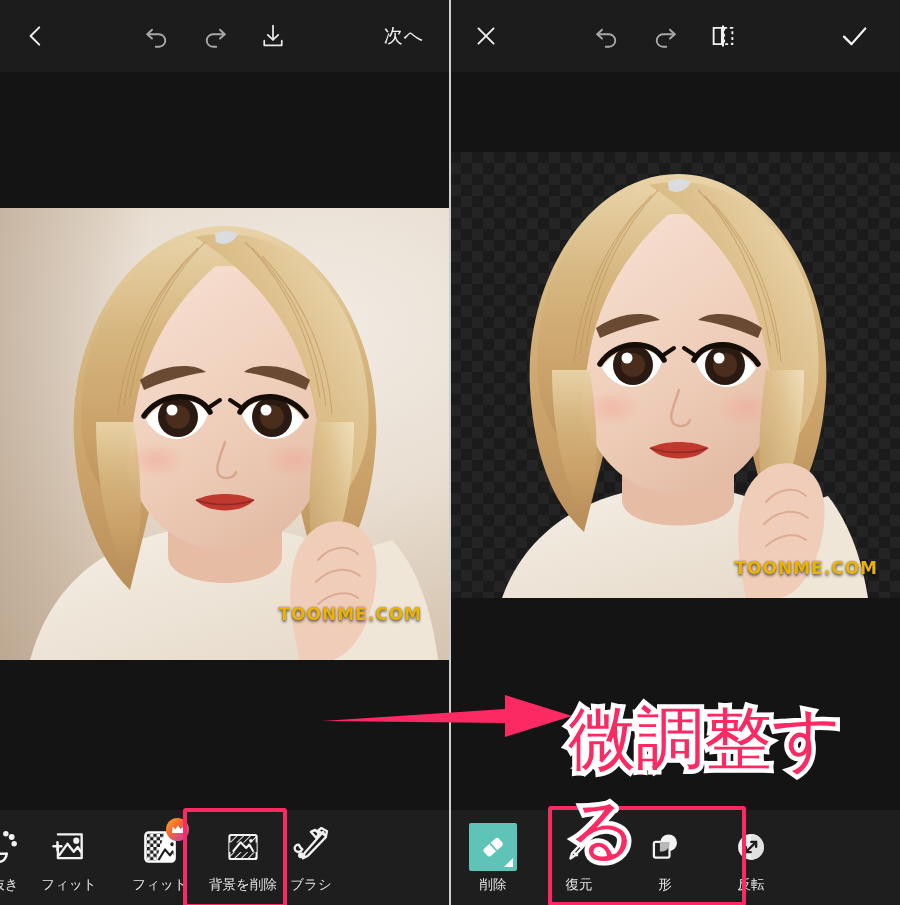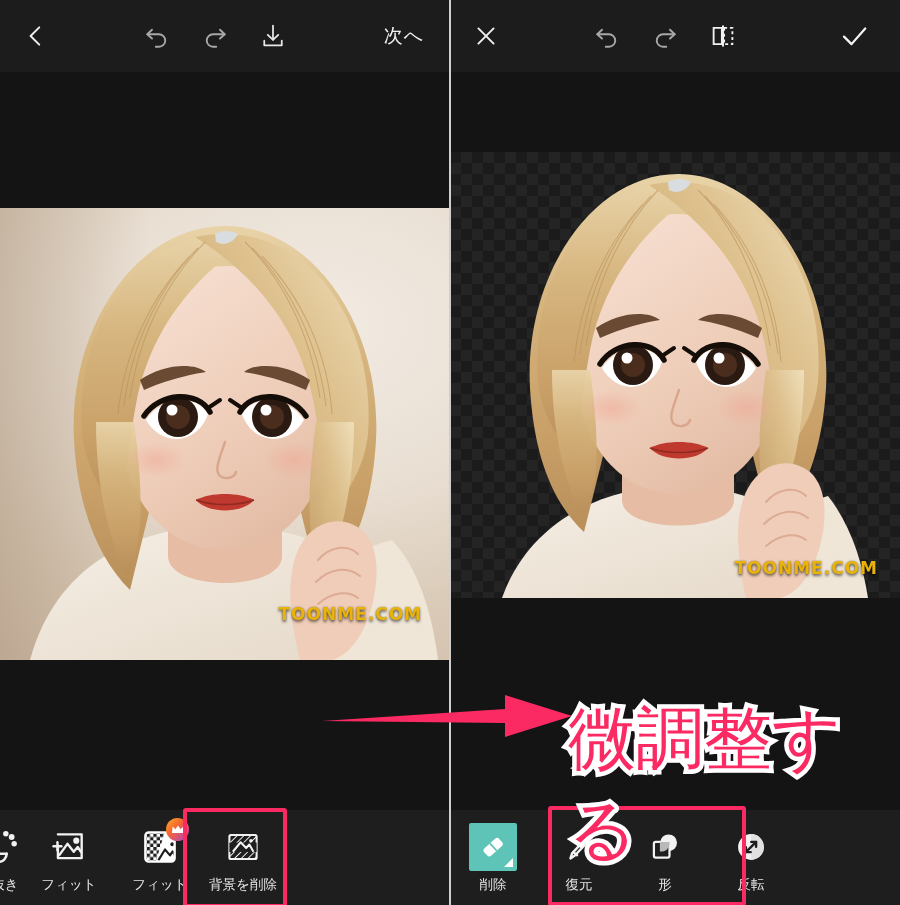--- a/index.html
+++ b/index.html
@@ -298,20 +298,32 @@
             </defs>
             <rect x="3.4" y="4.4" width="17.2" height="15.2" rx="1" fill="url(#hatch)" stroke="#f2f2f2" stroke-width="1.3"></rect>
             <rect x="3.4" y="9.2" width="17.2" height="6" fill="#1e1e1e"></rect>
             <polyline points="5.6,15 10.5,9 14,12.6 16,10.4 18.6,15" fill="none" stroke="#f2f2f2" stroke-width="1.3" stroke-linejoin="round"></polyline>
             <circle cx="17" cy="8" r="1.1" fill="#f2f2f2"></circle>
           </svg>
         </div>
         <div class="tlabel">背景を削除</div>
       </div>
 
+      <div class="titem" style="width:70px">
+        <div class="ticon">
+          <svg width="40" height="40" viewBox="0 0 24 24" fill="none" stroke="#f2f2f2" stroke-width="1.4" stroke-linejoin="round" stroke-linecap="round">
+            <path d="M19.2 3 L21 6 L10.2 17.2 L7.2 18.8 L8.2 15.6 Z"></path>
+            <path d="M16.2 2.2 L18.2 0.6 L21.6 2.6 L21 5.2 Z"></path>
+            <path d="M14.4 1.4 l2.6 -1.2 2.2 2.4 -1.6 2.4 z" transform="translate(-2.5,1.5)"></path>
+            <path d="M4.6 10.6 c-1.4 0 -2.4 1 -2.4 2.2 0 1.2 1 2.2 2.4 2.2 1 0 1.6 -0.6 2.2 -1.6 -0.8 -0.4 -1.4 -1.4 -2.2 -2.8 z"></path>
+            <circle cx="6" cy="17" r="1.1" fill="#f2f2f2"></circle>
+          </svg>
+        </div>
+        <div class="tlabel">ブラシ</div>
+      </div>
     </div>
 
     <div class="hl-pink" style="left:183px; top:808px; width:104px; height:100px;"></div>
   </div>
 
   <div class="panel right">
 
     <div class="topbar">
       <div class="tb-item tb-left">
         <svg width="26" height="26" viewBox="0 0 24 24" stroke="#efefef" stroke-width="1.8" stroke-linecap="round">

